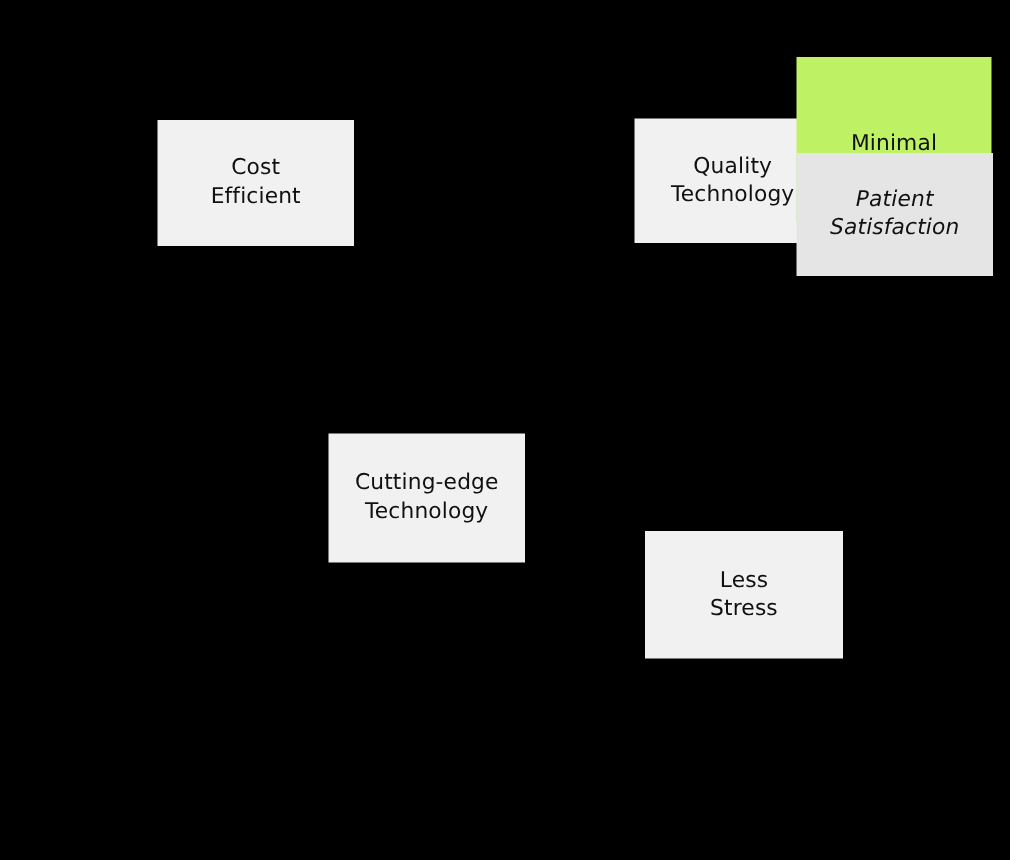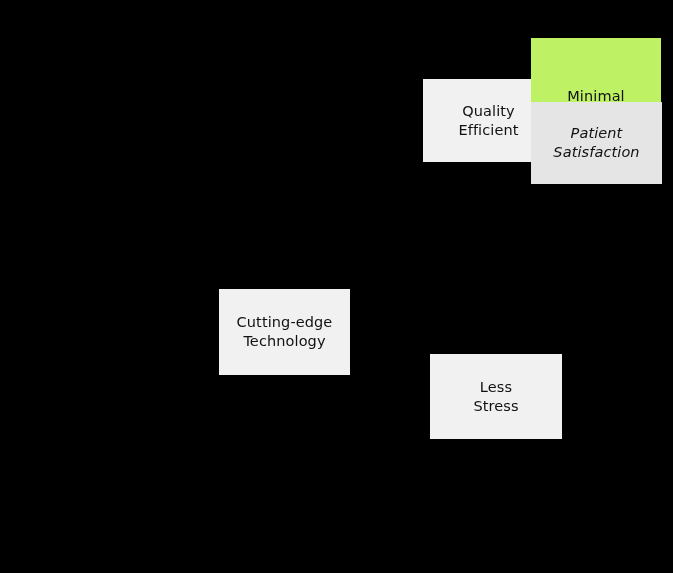--- a/index.html
+++ b/index.html
@@ -40,24 +40,28 @@
   #node-minimal-errors       { left: 531px; top: 38px;  width: 130px; height: 110px; background: #bef264; z-index: 2; align-items: center; padding-top: 28px; }
   #node-patient-satisfaction { left: 531px; top: 102px; width: 131px; height: 82px;  background: #e5e5e5; z-index: 3; font-style: italic; }
   #node-cutting-edge-tech    { left: 219px; top: 289px; width: 131px; height: 86px;  background: #f1f1f1; z-index: 1; }
   #node-less-stress          { left: 430px; top: 354px; width: 132px; height: 85px;  background: #f1f1f1; z-index: 1; }
 </style>
 </head>
 <body>
 
 <div id="canvas">
 
+  <div class="node" id="node-cost-efficient">
+    <span class="node-label">Cost
+Efficient</span>
+  </div>
 
   <div class="node" id="node-quality-healthcare">
     <span class="node-label">Quality
-Efficient</span>
+Technology</span>
   </div>
 
   <div class="node" id="node-minimal-errors">
     <span class="node-label">Minimal
 Errors</span>
   </div>
 
   <div class="node" id="node-patient-satisfaction">
     <span class="node-label">Patient
 Satisfaction</span>

